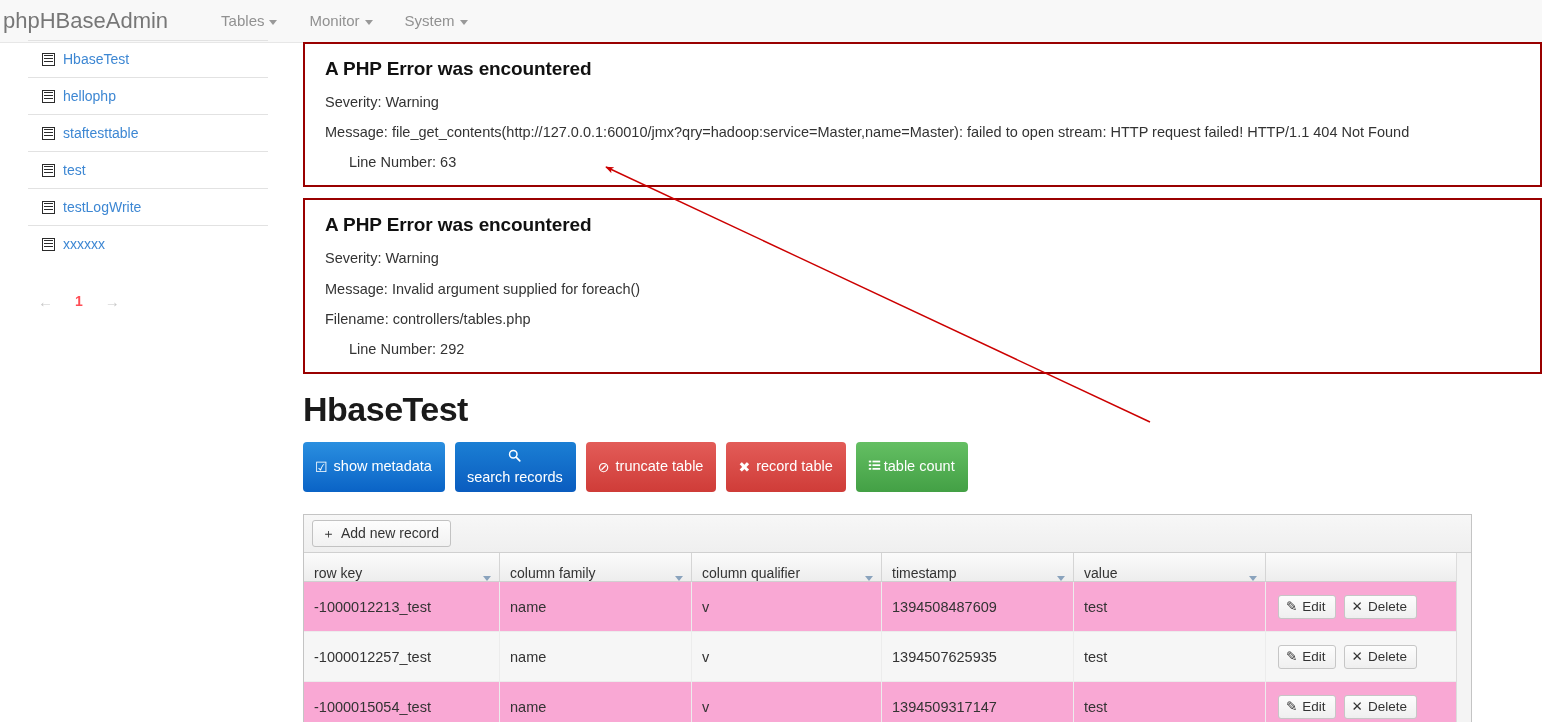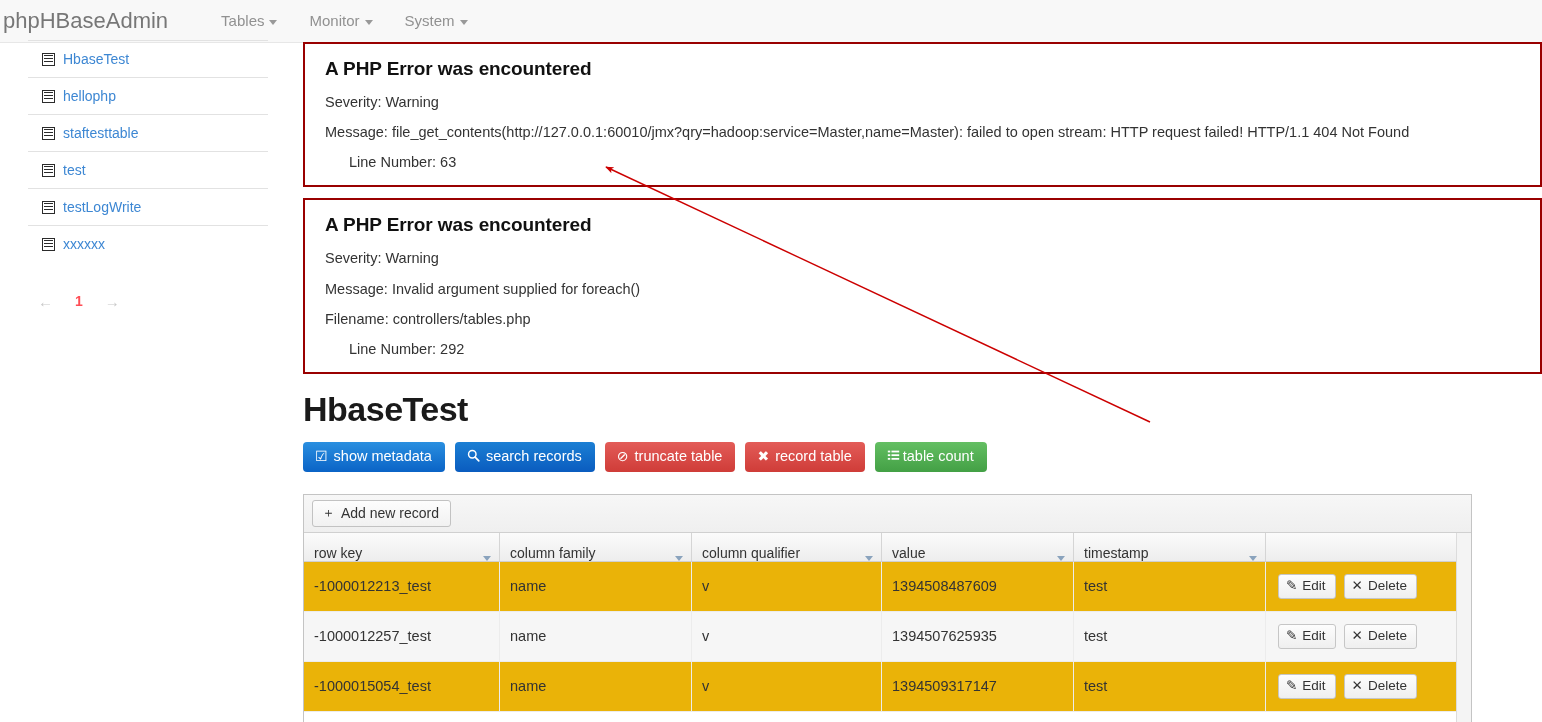--- a/index.html
+++ b/index.html
@@ -141,21 +141,21 @@
     color: #fff;
     font-size: 14.5px;
     font-family: "Liberation Sans", sans-serif;
     padding: 7px 13px 8px 12px;
     display: inline-flex; align-items: center; gap: 6px;
     cursor: pointer;
     line-height: 1;
     white-space: nowrap;
   }
   .btn-primary { background: linear-gradient(to bottom, #2a8fe0, #0a63c6); }
-  .btn-info    { background: linear-gradient(to bottom, #1b7fd4, #0a5cbf); }
+  .btn-info    { background: linear-gradient(to bottom, #1b7fd4, #0a5cbf); flex-direction: column; }
   .btn-danger  { background: linear-gradient(to bottom, #e35c58, #cf3c38); }
   .btn-success { background: linear-gradient(to bottom, #64bf63, #43a045); }
   .btn .gi { font-size: 14px; line-height: 1; }
 
   
   .grid-panel {
     width: 1169px;
     border: 1px solid #c4c4c4;
     background: #fff;
     position: relative;
@@ -207,21 +207,21 @@
     border-right: 4px solid transparent;
     border-left: 4px solid transparent;
     flex: none;
   }
 
   .grid-body { position: relative; }
   .grow {
     display: flex;
     height: 50px;
     border-bottom: 1px solid #ececec;
-    background: #eab308;
+    background: #f9a8d4;
   }
   .grow.alt { background: #f6f6f6; }
   .gcell {
     display: flex; align-items: center;
     padding: 0 10px;
     border-right: 1px solid #ececec;
     font-size: 14.5px;
     color: #333;
     overflow: hidden;
     white-space: nowrap;
@@ -392,26 +392,26 @@
         <span class="hcaret"></span>
       </div>
       <div class="hcell c1">
         <span>column family</span>
         <span class="hcaret"></span>
       </div>
       <div class="hcell c2">
         <span>column qualifier</span>
         <span class="hcaret"></span>
       </div>
+      <div class="hcell c3">
+        <span>timestamp</span>
+        <span class="hcaret"></span>
+      </div>
       <div class="hcell c4">
         <span>value</span>
-        <span class="hcaret"></span>
-      </div>
-      <div class="hcell c3">
-        <span>timestamp</span>
         <span class="hcaret"></span>
       </div>
       <div class="hcell c5">
         <span></span>
       </div>
     </div>
 
     <div class="grid-body">
 
       <div class="grow">

